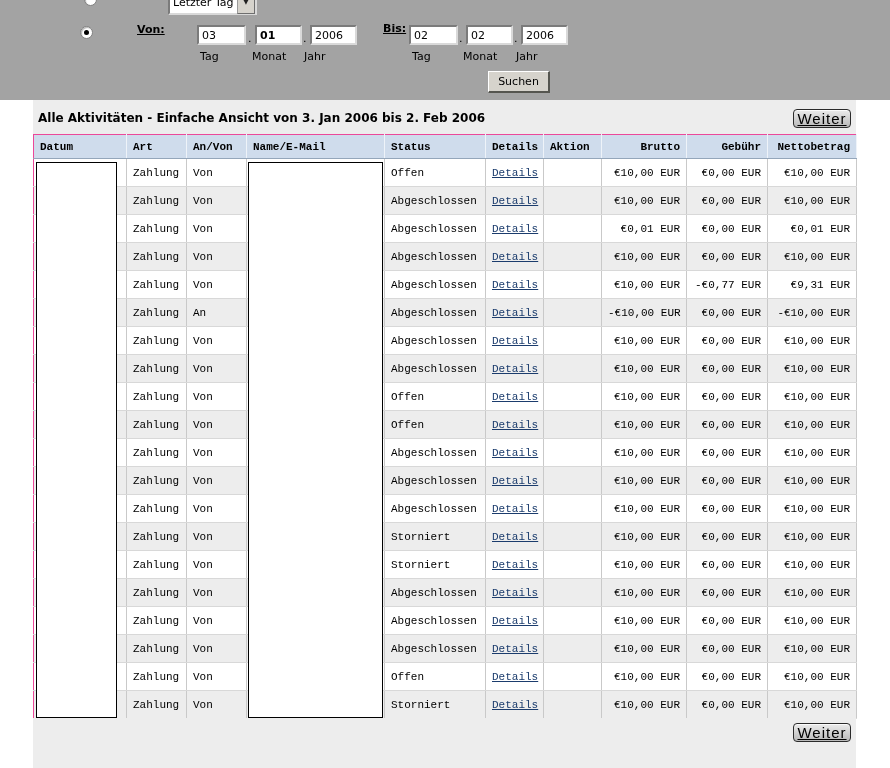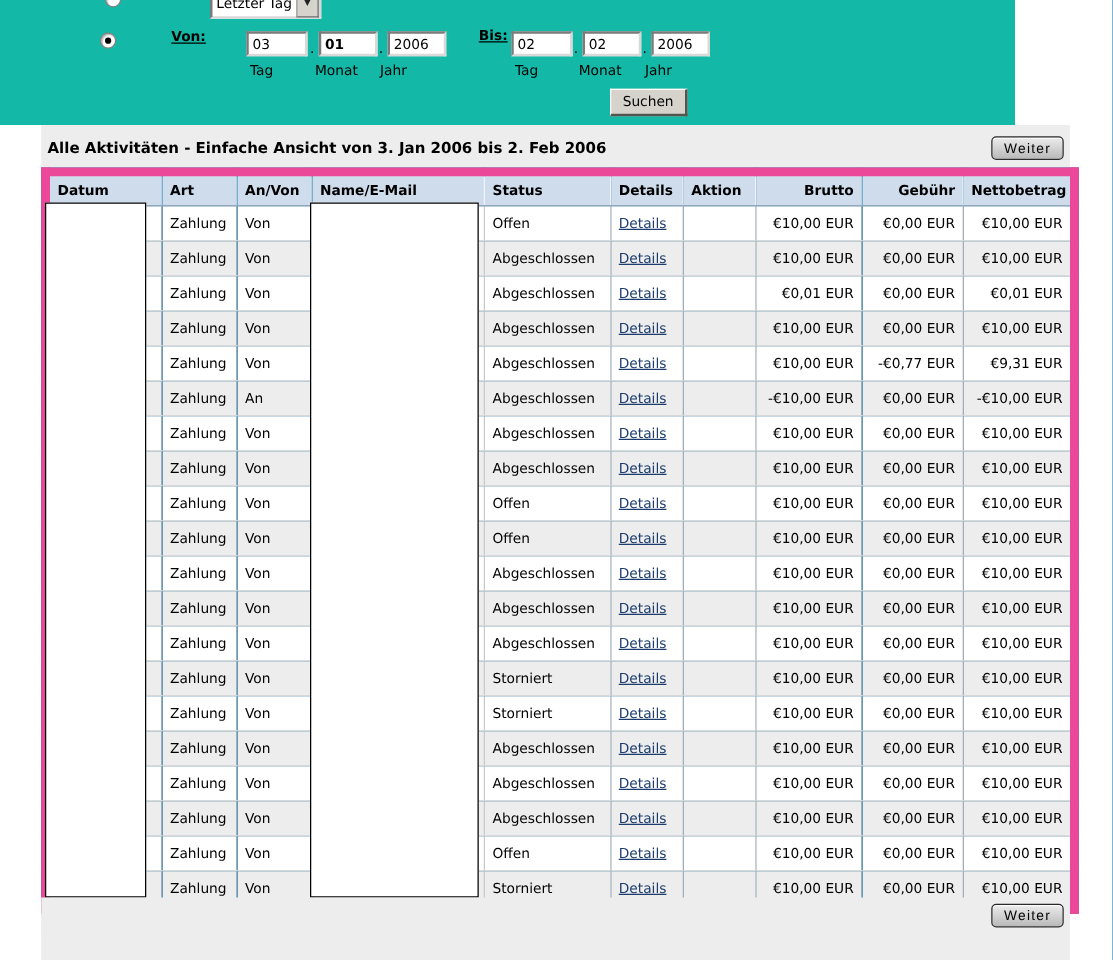--- a/index.html
+++ b/index.html
@@ -2,21 +2,21 @@
 <html><head>
 <meta charset="utf-8">
 <style>
   html,body{margin:0;padding:0;}
   body{
     width:890px;height:768px;overflow:hidden;background:#ffffff;
     font-family:"DejaVu Sans","Liberation Sans",sans-serif;font-size:11px;color:#000;
     position:relative;
   }
   
-  .form-area{position:absolute;left:0;top:0;width:812px;height:100px;overflow:hidden;background:#14b8a6;}
+  .form-area{position:absolute;left:0;top:0;width:890px;height:100px;overflow:hidden;background:#a3a3a3;}
   .radio{position:absolute;width:11px;height:11px;border-radius:50%;background:#fff;
          border:1px solid #808080;box-shadow:inset 1px 1px 1px #b5b5b5;}
   .radio .dot{position:absolute;left:3px;top:3px;width:5px;height:5px;border-radius:50%;background:#000;}
   .dropdown{position:absolute;left:168px;top:-11px;width:85px;height:22px;background:#fff;
             border-top:2px solid #7b7b7b;border-left:2px solid #7b7b7b;
             border-bottom:2px solid #d9d9d9;border-right:2px solid #d9d9d9;
             display:flex;align-items:center;}
   .dropdown .dd-text{flex:1;padding-left:3px;font-size:11px;white-space:nowrap;overflow:hidden;}
   .dd-arrow{width:16px;height:100%;background:#d6d3cc;border-left:1px solid #9a9a9a;
             display:flex;align-items:center;justify-content:center;font-size:7px;color:#222;
@@ -32,25 +32,25 @@
            border-top:1px solid #ffffff;border-left:1px solid #ffffff;
            border-right:2px solid #55554f;border-bottom:2px solid #55554f;
            font-family:"DejaVu Sans","Liberation Sans",sans-serif;font-size:11px;color:#000;
            display:flex;align-items:center;justify-content:center;cursor:pointer;}
   
   .panel{position:absolute;left:33px;top:100px;width:823px;height:704px;background:#ededed;}
   .panel-title{position:absolute;left:5px;top:11px;font-size:12px;font-weight:bold;white-space:nowrap;}
   .btn-weiter{position:absolute;width:58px;height:19px;border:1px solid #2b2b2b;border-radius:4px;
               background:linear-gradient(#ececec,#b9b9b9);
               box-shadow:inset 0 1px 0 #fbfbfb;
-              font-size:11px;color:#000;display:flex;align-items:center;justify-content:center;
-              letter-spacing:1px;cursor:pointer;}
+              font-size:15px;color:#000;display:flex;align-items:center;justify-content:center;
+              letter-spacing:1px;cursor:pointer;text-decoration:underline;}
   .tbl-wrap{position:absolute;left:0;top:34px;width:823px;height:584px;}
   table.activities{border-collapse:collapse;table-layout:fixed;width:823px;
-                   border:7px solid #ec4899;background:#0369a1;}
+                   border:1px solid #ec4899;background:#fde047;font-family:Liberation Mono, monospace;}
   table.activities th{
     height:23px;background:#cfdcec;font-size:11px;font-weight:bold;text-align:left;
     padding:0 6px;border-right:1px solid #eef3f9;border-bottom:1px solid #94a6ba;
     white-space:nowrap;overflow:hidden;}
   table.activities td{
     height:27px;font-size:11px;padding:0 6px;border-right:1px solid #c9c9c9;
     border-bottom:1px solid #d8d8d8;white-space:nowrap;overflow:hidden;background:#fff;}
   table.activities tr:nth-child(even) td{background:#ededed;}
   table.activities th.num,table.activities td.num{text-align:right;}
   a.details-link{color:#1b3c6d;text-decoration:underline;cursor:pointer;}

